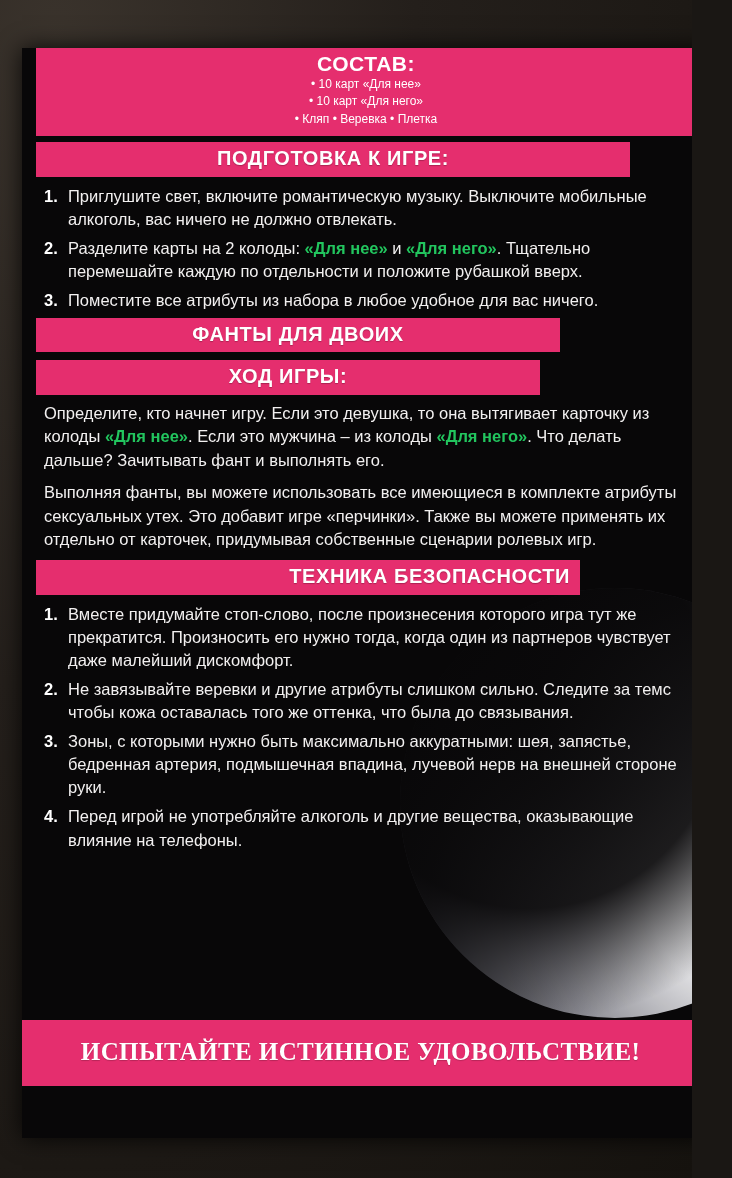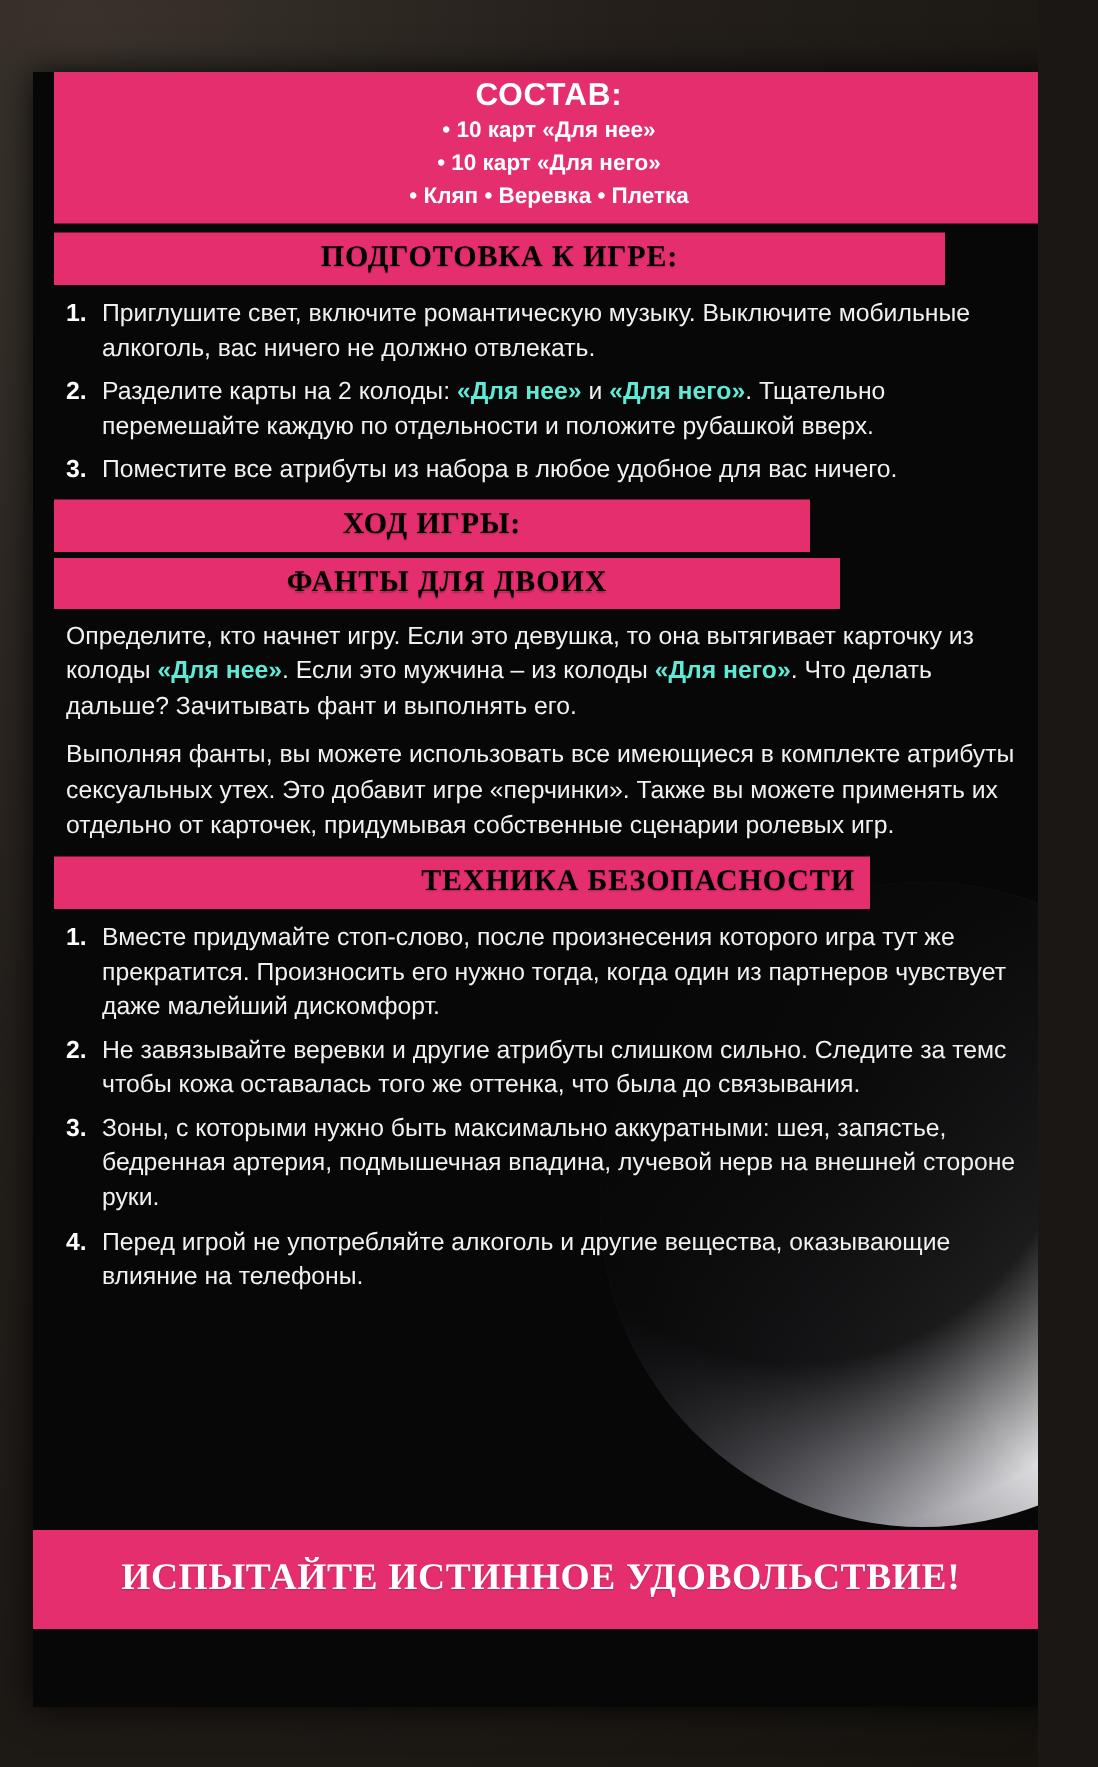--- a/index.html
+++ b/index.html
@@ -81,28 +81,27 @@
 
   .content {
     position: relative;
     z-index: 5;
     padding: 0 0 0 0;
   }
 
   
   .bar {
     background: #e52e6e;
-    color: #000000;
+    color: #ffffff;
     font-weight: bold;
     text-align: center;
     letter-spacing: 0.6px;
     line-height: 1.12;
     padding: 5px 10px 7px 10px;
     text-shadow: 0 1px 1px rgba(0,0,0,0.25);
-    font-family: Liberation Serif, serif;
   }
   .bar-inset-1 { margin-left: 14px; margin-right: 80px; }
   .bar-inset-2 { margin-left: 14px; margin-right: 150px; }
   .bar-inset-3 { margin-left: 14px; margin-right: 170px; }
   .bar-inset-4 { margin-left: 14px; margin-right: 130px; }
   .bar-title-2 { font-size: 20px; }
   .bar-title-3 { font-size: 20px; }
   .bar-title-4 { font-size: 20px; }
 
   .sostav-block {
@@ -112,22 +111,22 @@
     padding: 4px 0 8px 0;
     margin-left: 14px;
     margin-right: 14px;
   }
   .sostav-title {
     font-size: 21px;
     font-weight: bold;
     letter-spacing: 0.5px;
   }
   .sostav-line {
-    font-size: 15px;
-    font-weight: bold;
+    font-size: 12px;
+    font-weight: normal;
     line-height: 1.45;
   }
 
   .body-text {
     color: #f2f0f0;
     font-size: 16.5px;
     line-height: 1.42;
     padding: 0 20px 0 22px;
   }
   .para {
@@ -147,21 +146,21 @@
     line-height: 1.40;
   }
   ol.num > li .n {
     position: absolute;
     left: 0;
     top: 0;
     font-weight: bold;
     color: #ffffff;
     font-size: 16.5px;
   }
-  b, strong { color: #5eead4; }
+  b, strong { color: #22c55e; }
 
   
   .bottom-banner {
     position: absolute;
     left: 0;
     right: 11px;
     bottom: 52px;
     background: #e52e6e;
     color: #ffffff;
     text-align: center;
@@ -204,22 +203,22 @@
             <span class="n">2.</span>
             <span>Разделите карты на 2 колоды: <b>«Для нее»</b> и <b>«Для него»</b>. Тщательно перемешайте каждую по отдельности и положите рубашкой вверх.</span>
           </li>
           <li>
             <span class="n">3.</span>
             <span>Поместите все атрибуты из набора в любое удобное для вас ничего.</span>
           </li>
         </ol>
       </div>
 
+      <div class="bar bar-title-3 bar-inset-2" style="margin-top:4px;">ФАНТЫ ДЛЯ ДВОИХ</div>
       <div class="bar bar-title-3 bar-inset-3" style="margin-top:8px;">ХОД ИГРЫ:</div>
-      <div class="bar bar-title-3 bar-inset-2" style="margin-top:4px;">ФАНТЫ ДЛЯ ДВОИХ</div>
 
       <div class="body-text">
         <p class="para tight">Определите, кто начнет игру. Если это девушка, то она вытягивает карточку из колоды <b>«Для нее»</b>. Если это мужчина – из колоды <b>«Для него»</b>. Что делать дальше? Зачитывать фант и выполнять его.</p>
         <p class="para">Выполняя фанты, вы можете использовать все имеющиеся в комплекте атрибуты сексуальных утех. Это добавит игре «перчинки». Также вы можете применять их отдельно от карточек, придумывая собственные сценарии ролевых игр.</p>
       </div>
 
       <div class="bar bar-title-4 bar-inset-4" style="margin-top:6px;text-align:right;">ТЕХНИКА БЕЗОПАСНОСТИ</div>
 
       <div class="body-text">
         <ol class="num">

